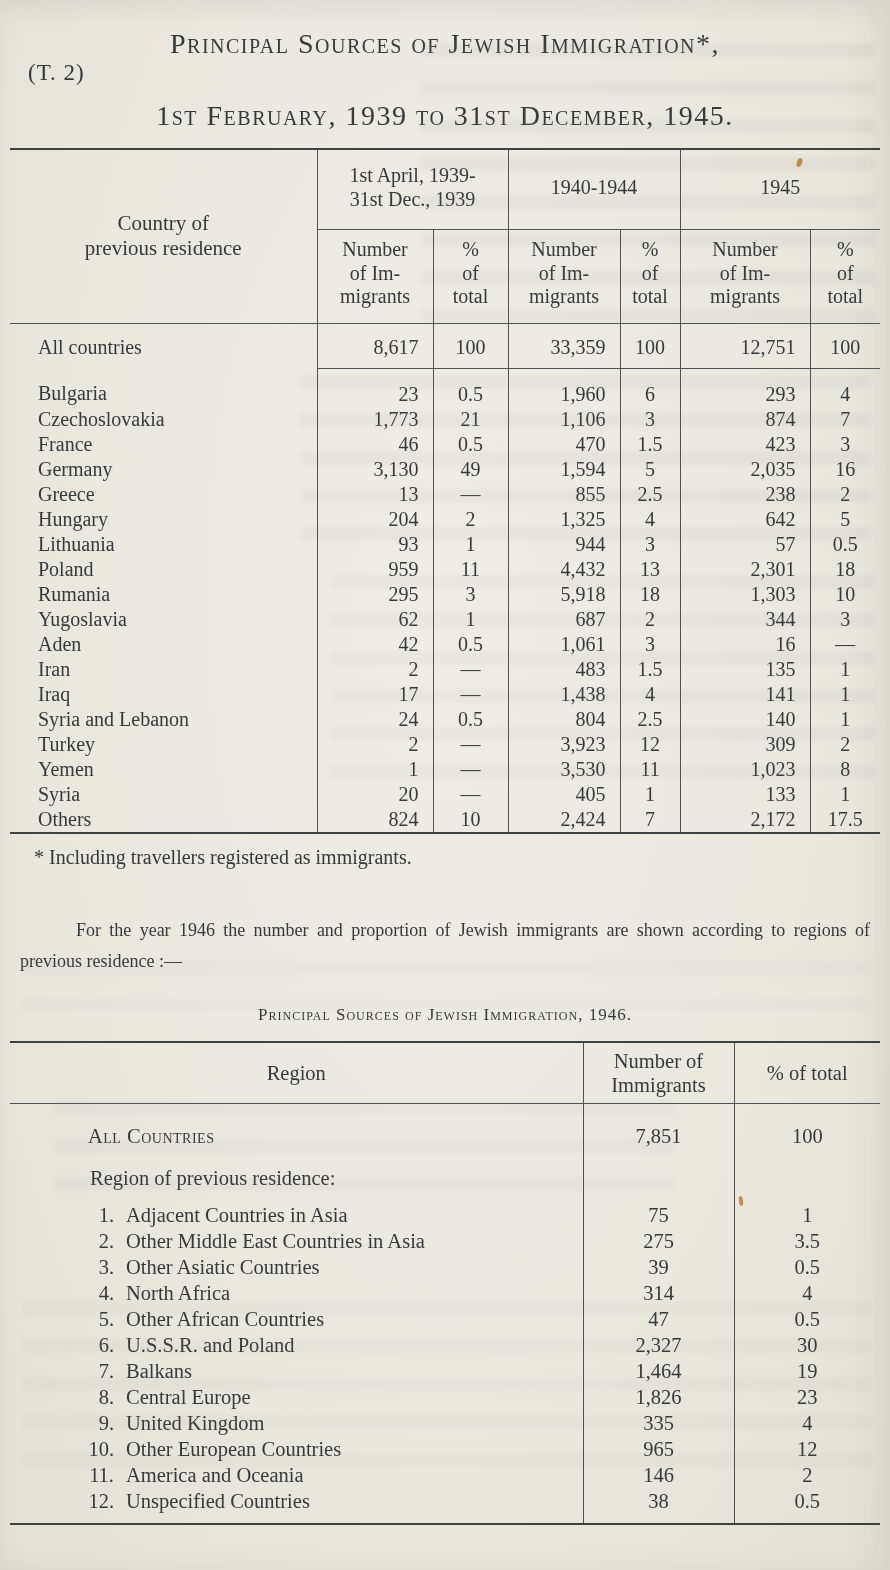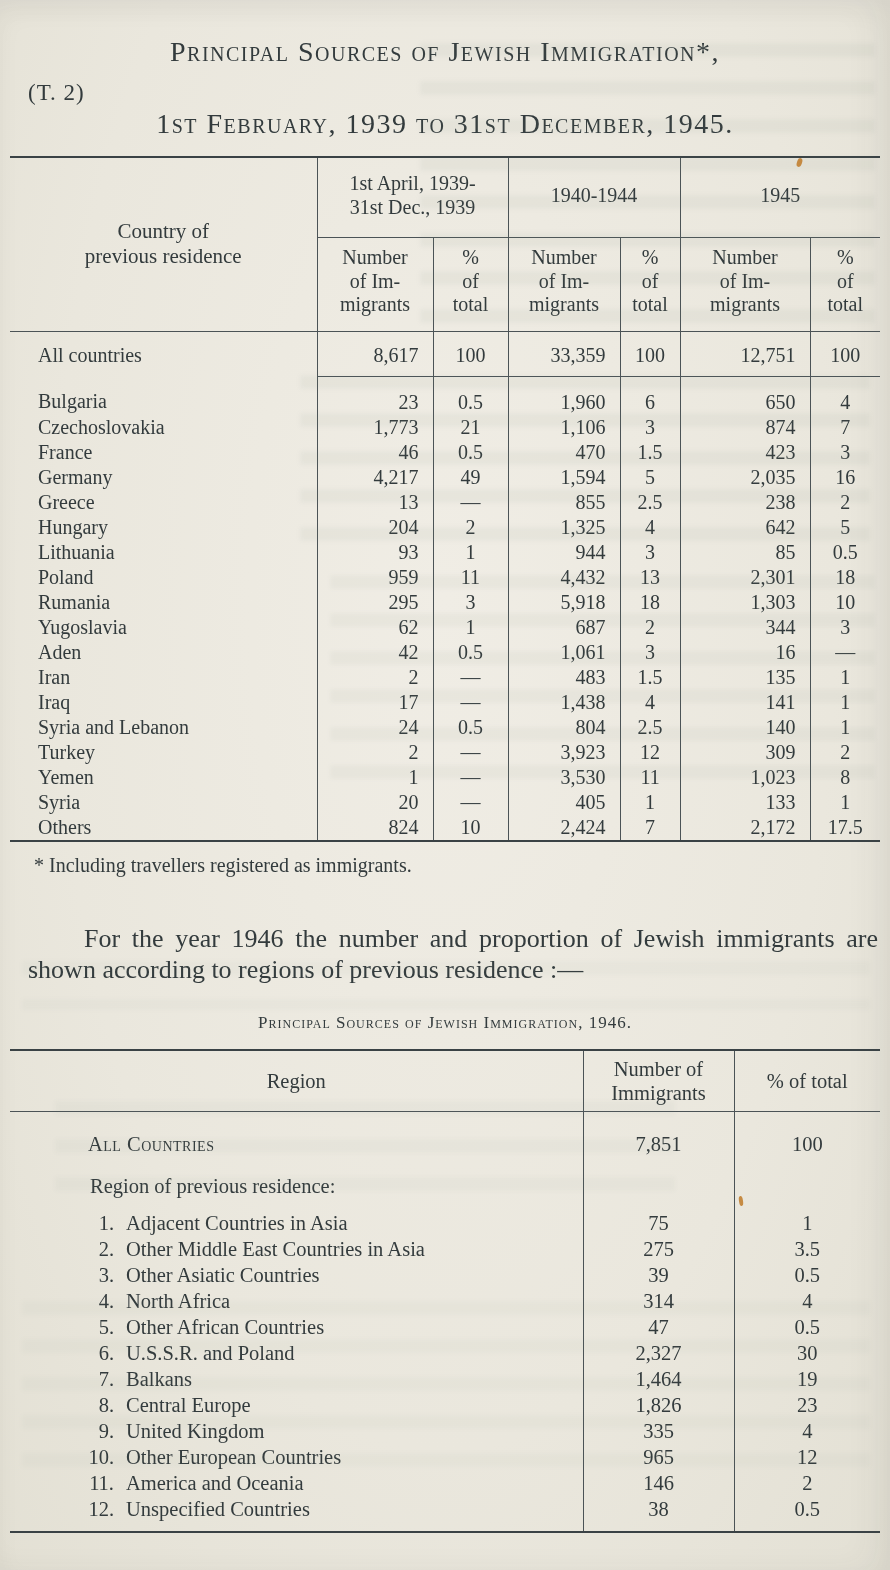--- a/index.html
+++ b/index.html
@@ -26,23 +26,23 @@
   .g2 { left:300px; top:366px;  width:570px; height:192px; }
   .g3 { left:330px; top:566px;  width:545px; height:236px; opacity:.45; }
   .g4 { left:22px;  top:952px;  width:848px; height:58px;  opacity:.35; }
   .g5 { left:55px;  top:1092px; width:620px; height:118px; opacity:.40; }
   .g6 { left:22px;  top:1292px; width:848px; height:186px; opacity:.33; }
   .speck { position:absolute; background:#c07a28; border-radius:50% / 42%; opacity:.85; }
   .s1 { left:797px; top:158px;  width:5px; height:9px;  transform:rotate(18deg); }
   .s2 { left:739px; top:1196px; width:4px; height:10px; transform:rotate(-8deg); }
 
   
-  h1.title   { margin:36px 10px 0; text-align:center; font-weight:normal;
+  h1.title   { margin:28px 10px 0; text-align:center; font-weight:normal;
                font-size:28px; letter-spacing:1.5px; }
-  .t2ref     { position:absolute; left:28px; top:80px; font-size:23px; letter-spacing:1px; }
+  .t2ref     { position:absolute; left:28px; top:60px; font-size:23px; letter-spacing:1px; }
   h2.subtitle{ margin:40px 10px 0; text-align:center; font-weight:normal;
                font-size:28px; letter-spacing:1.5px; }
 
   
   table { border-collapse:collapse; table-layout:fixed; }
   .vl { border-left:1px solid #4b5356; }
 
   
   .t1 { width:870px; margin:16px 0 0 10px; font-size:20px;
         border-top:2px solid #3a4245; border-bottom:2px solid #3a4245; }
@@ -55,21 +55,21 @@
   .t1 td.country { text-align:left; padding-left:28px; }
   .t1 td.num { text-align:right; padding-right:14px; }
   .t1 td.pct { text-align:center; }
   .t1 td.ln  { border-bottom:1px solid #4b5356; }
   .t1 tbody.total td { padding-top:12px; padding-bottom:9px; }
   .t1 tbody.main tr:first-child td { padding-top:14px; }
   .t1 tbody.main tr:last-child td  { }
 
   .footnote { margin:12px 10px 0 34px; font-size:20px; }
 
-  .para { margin:46px 12px 0 28px; width:850px; font-size:26px; line-height:31px;
+  .para { margin:46px 12px 0 20px; width:850px; font-size:18px; line-height:31px;
           text-align:justify; text-indent:56px; }
 
   h3.title2 { margin:28px 10px 0; text-align:center; font-weight:normal;
               font-size:17px; letter-spacing:1px; }
 
   
   .tb2 { width:870px; margin:16px 0 0 10px; font-size:20.5px;
          border-top:2px solid #3a4245; border-bottom:2px solid #3a4245; }
   .tb2 th { font-weight:normal; text-align:center; vertical-align:middle;
             white-space:pre-line; height:62px; line-height:1.18;
@@ -155,21 +155,21 @@
           <td class="pct vl ln">100</td>
         </tr>
       </tbody>
     <tbody class="main">
         <tr>
           <td class="country">Bulgaria</td>
           <td class="num vl">23</td>
           <td class="pct vl">0.5</td>
           <td class="num vl">1,960</td>
           <td class="pct vl">6</td>
-          <td class="num vl">650</td>
+          <td class="num vl">293</td>
           <td class="pct vl">4</td>
         </tr>
         <tr>
           <td class="country">Czechoslovakia</td>
           <td class="num vl">1,773</td>
           <td class="pct vl">21</td>
           <td class="num vl">1,106</td>
           <td class="pct vl">3</td>
           <td class="num vl">874</td>
           <td class="pct vl">7</td>
@@ -178,21 +178,21 @@
           <td class="country">France</td>
           <td class="num vl">46</td>
           <td class="pct vl">0.5</td>
           <td class="num vl">470</td>
           <td class="pct vl">1.5</td>
           <td class="num vl">423</td>
           <td class="pct vl">3</td>
         </tr>
         <tr>
           <td class="country">Germany</td>
-          <td class="num vl">4,217</td>
+          <td class="num vl">3,130</td>
           <td class="pct vl">49</td>
           <td class="num vl">1,594</td>
           <td class="pct vl">5</td>
           <td class="num vl">2,035</td>
           <td class="pct vl">16</td>
         </tr>
         <tr>
           <td class="country">Greece</td>
           <td class="num vl">13</td>
           <td class="pct vl">—</td>
@@ -209,21 +209,21 @@
           <td class="pct vl">4</td>
           <td class="num vl">642</td>
           <td class="pct vl">5</td>
         </tr>
         <tr>
           <td class="country">Lithuania</td>
           <td class="num vl">93</td>
           <td class="pct vl">1</td>
           <td class="num vl">944</td>
           <td class="pct vl">3</td>
-          <td class="num vl">85</td>
+          <td class="num vl">57</td>
           <td class="pct vl">0.5</td>
         </tr>
         <tr>
           <td class="country">Poland</td>
           <td class="num vl">959</td>
           <td class="pct vl">11</td>
           <td class="num vl">4,432</td>
           <td class="pct vl">13</td>
           <td class="num vl">2,301</td>
           <td class="pct vl">18</td>

